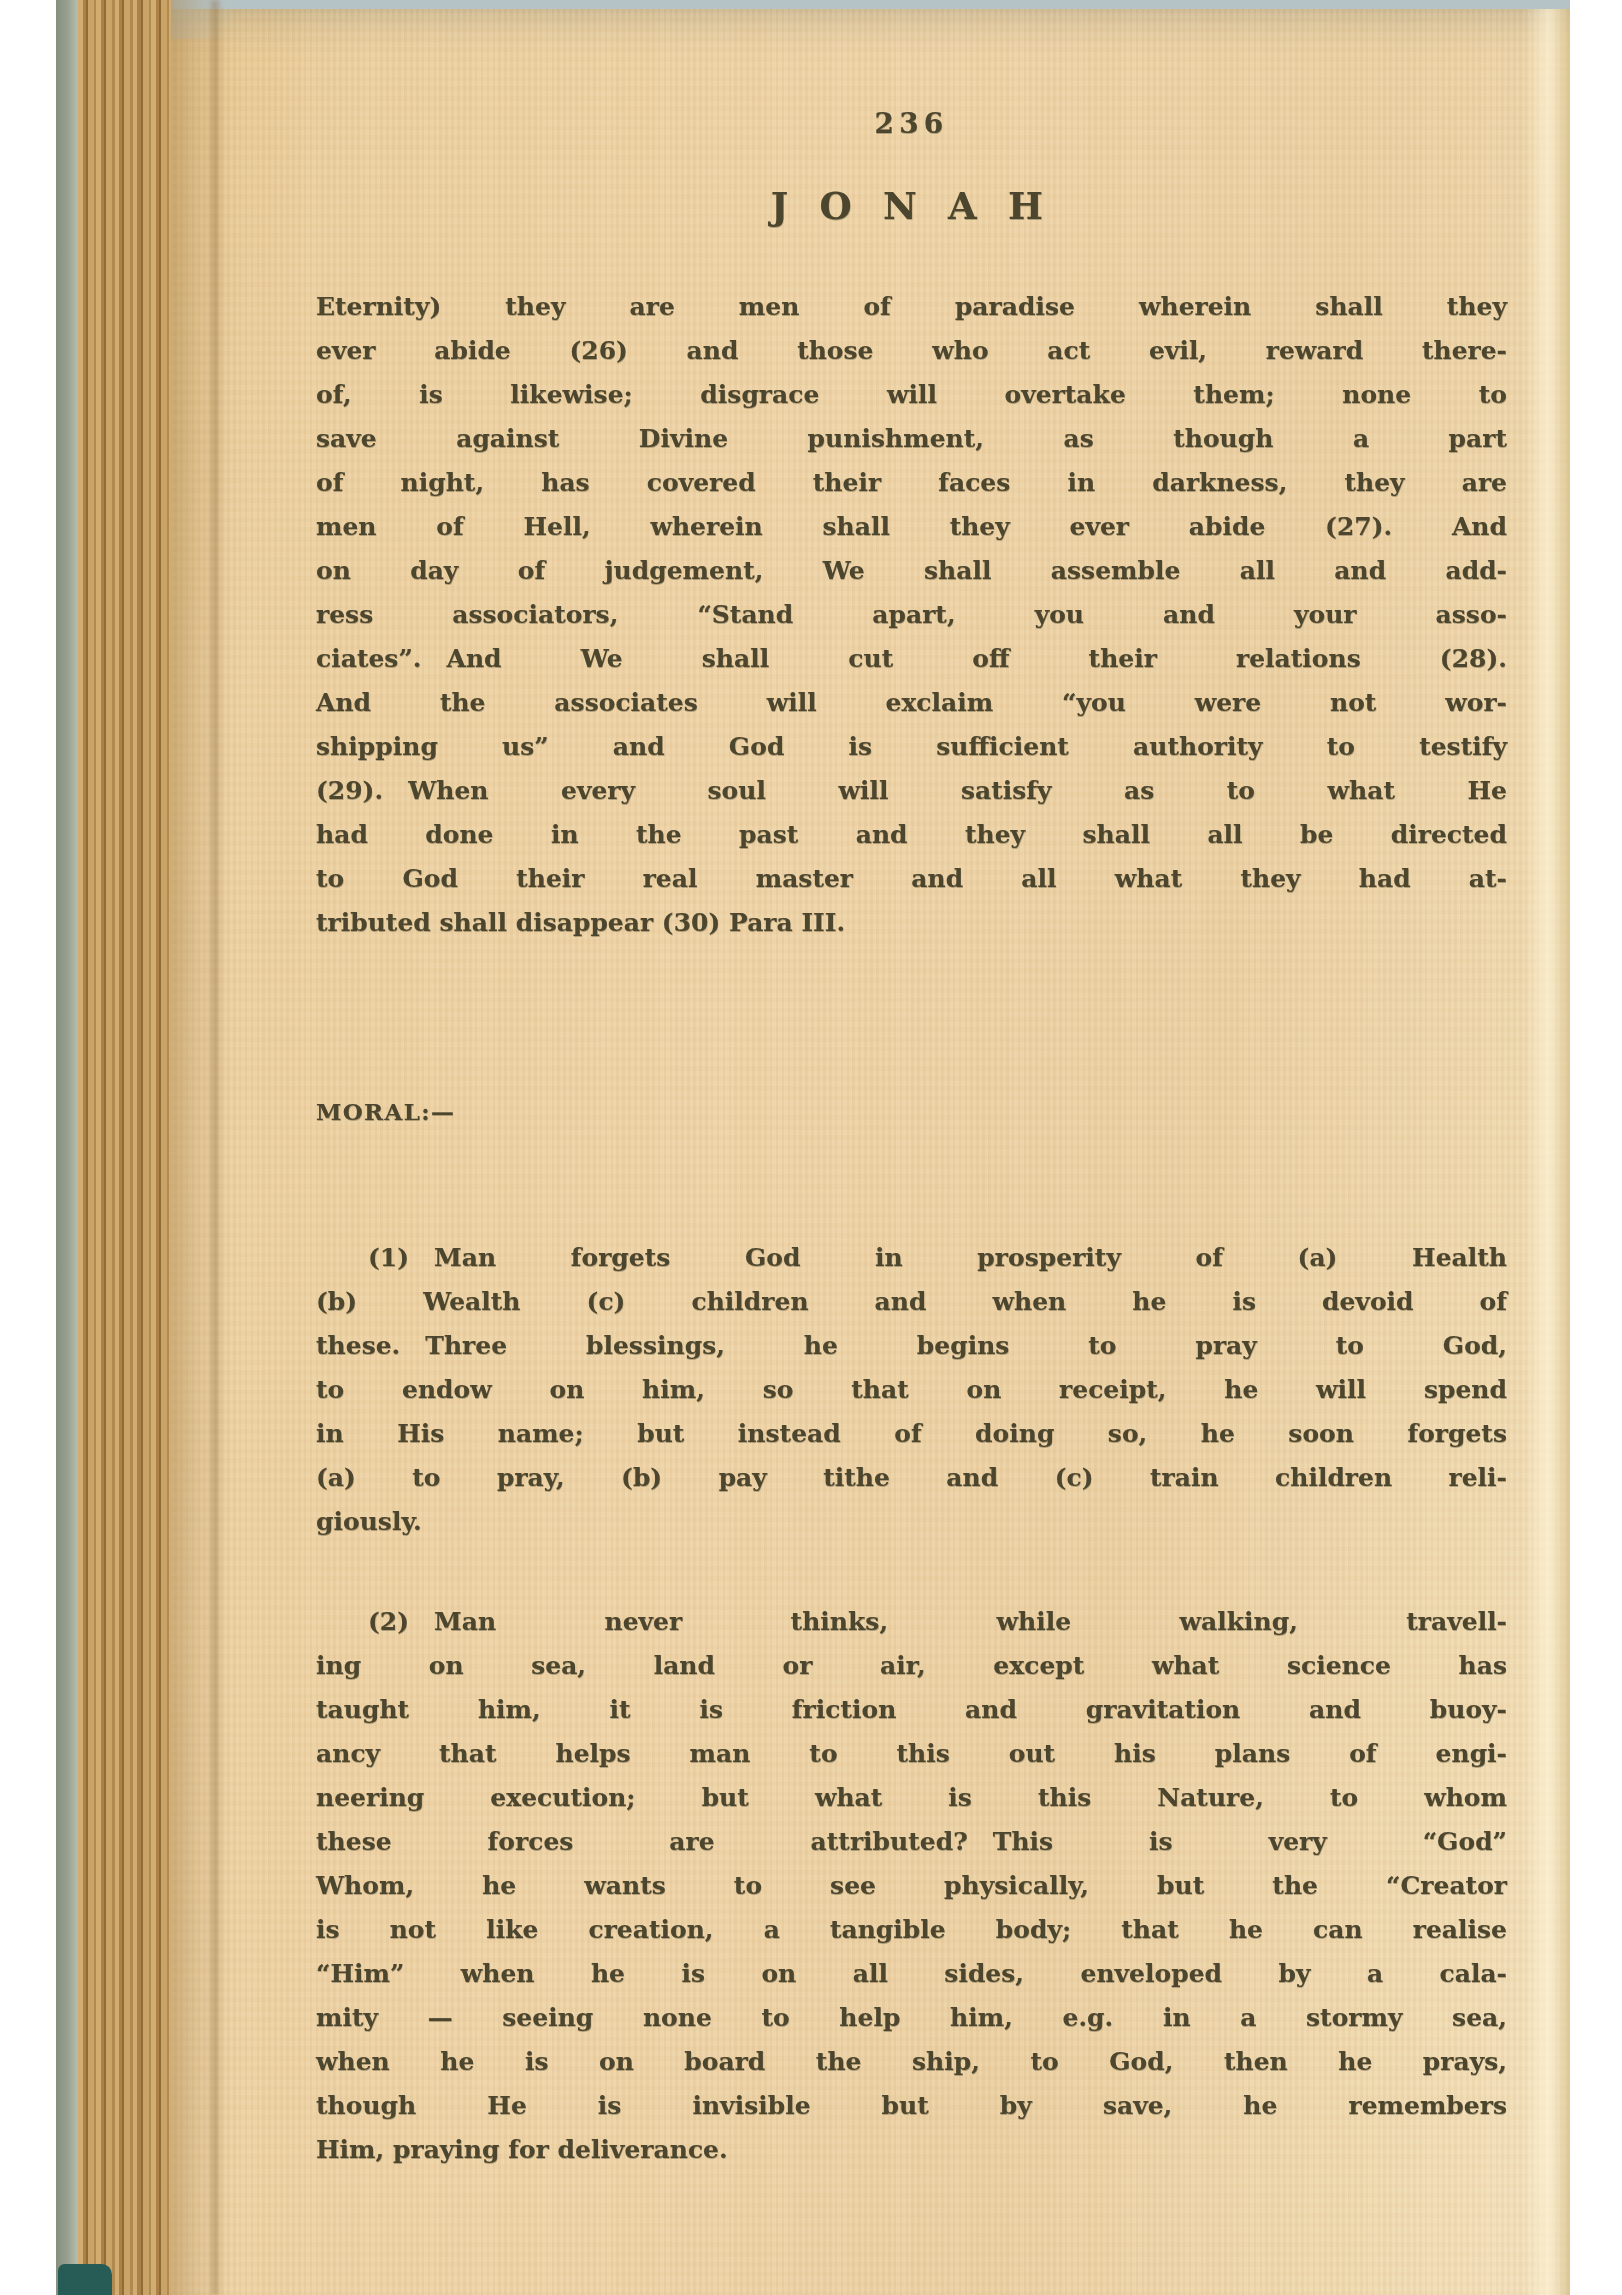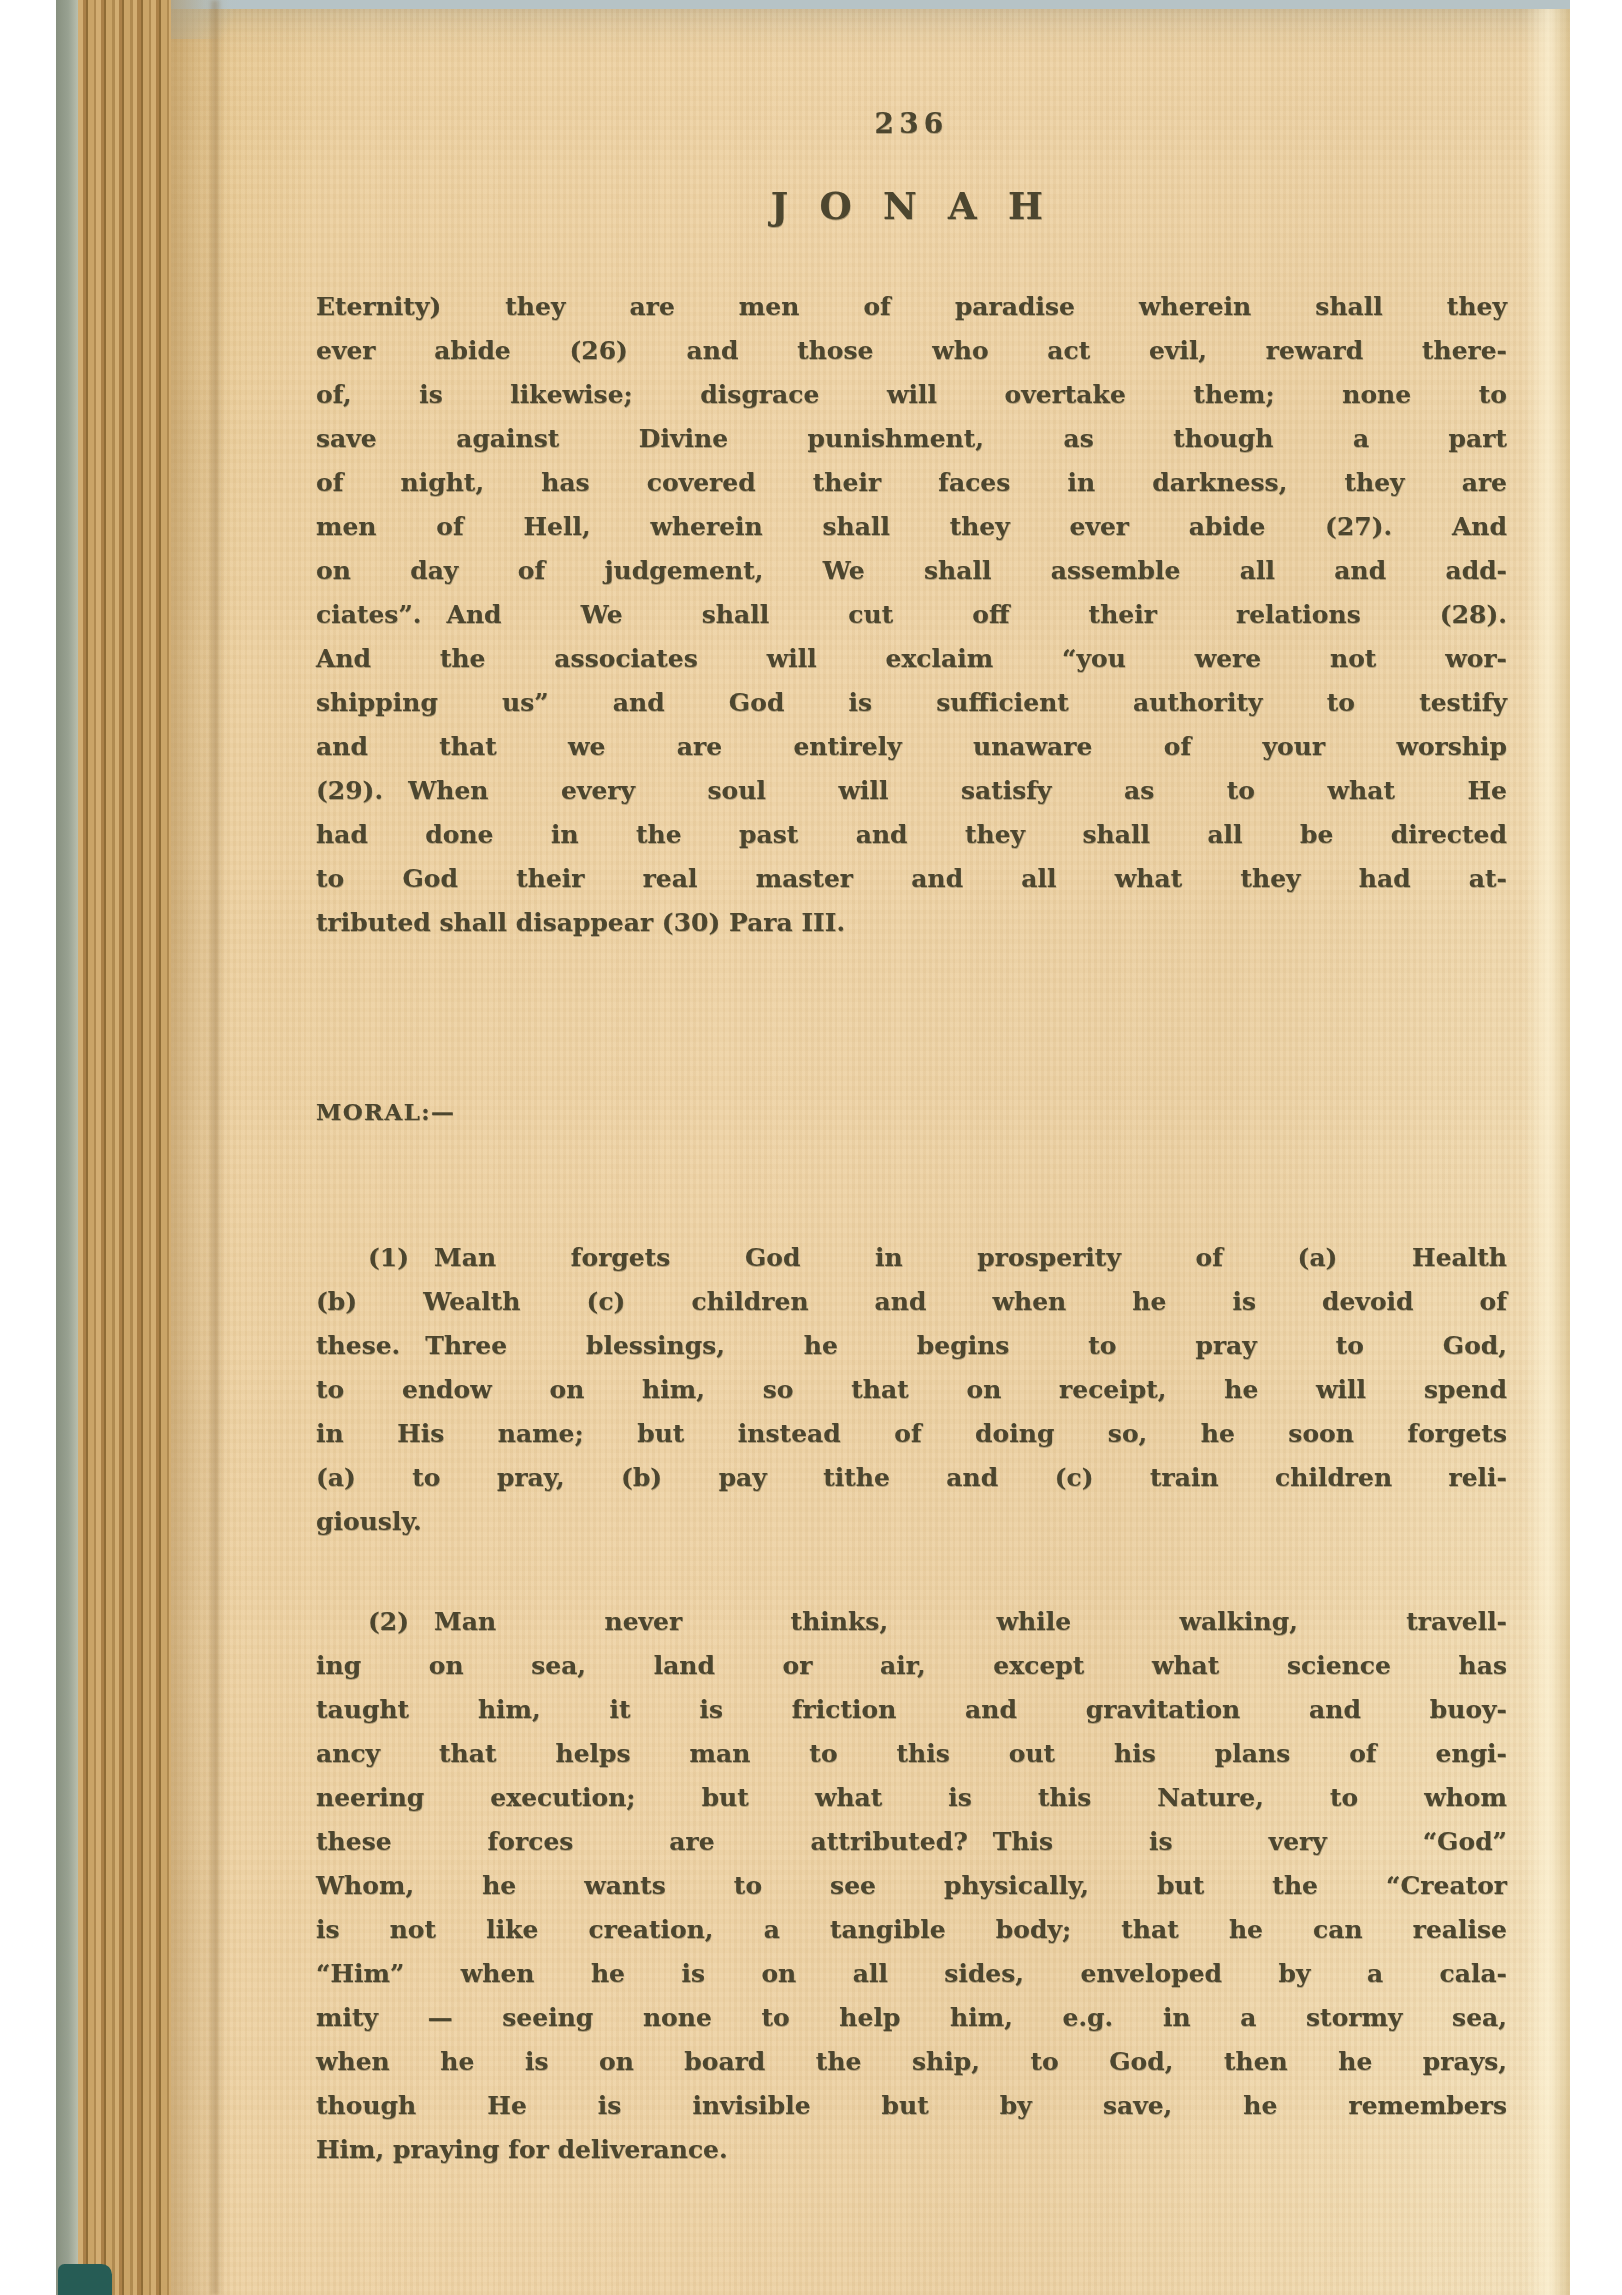--- a/index.html
+++ b/index.html
@@ -83,24 +83,24 @@
   <div class="txt title">J O N A H</div>
 
   <div class="txt para para1">
       <div class="tline">Eternity) they are men of paradise wherein shall they</div>
       <div class="tline">ever abide (26) and those who act evil, reward there-</div>
       <div class="tline">of, is likewise; disgrace will overtake them; none to</div>
       <div class="tline">save against Divine punishment, as though a part</div>
       <div class="tline">of night, has covered their faces in darkness, they are</div>
       <div class="tline">men of Hell, wherein shall they ever abide (27). And</div>
       <div class="tline">on day of judgement, We shall assemble all and add-</div>
+      <div class="tline">ress associators, “Stand apart, you and your asso-</div>
       <div class="tline">ciates”. And We shall cut off their relations (28).</div>
       <div class="tline">And the associates will exclaim “you were not wor-</div>
       <div class="tline">shipping us” and God is sufficient authority to testify</div>
-      <div class="tline">and that we are entirely unaware of your worship</div>
       <div class="tline">(29). When every soul will satisfy as to what He</div>
       <div class="tline">had done in the past and they shall all be directed</div>
       <div class="tline">to God their real master and all what they had at-</div>
       <div class="tline tleft">tributed shall disappear (30) Para III.</div>
     </div>
 
   <div class="txt moral-heading">MORAL:—</div>
 
   <div class="txt para moral1">
       <div class="tline tindent">(1) Man forgets God in prosperity of (a) Health</div>

